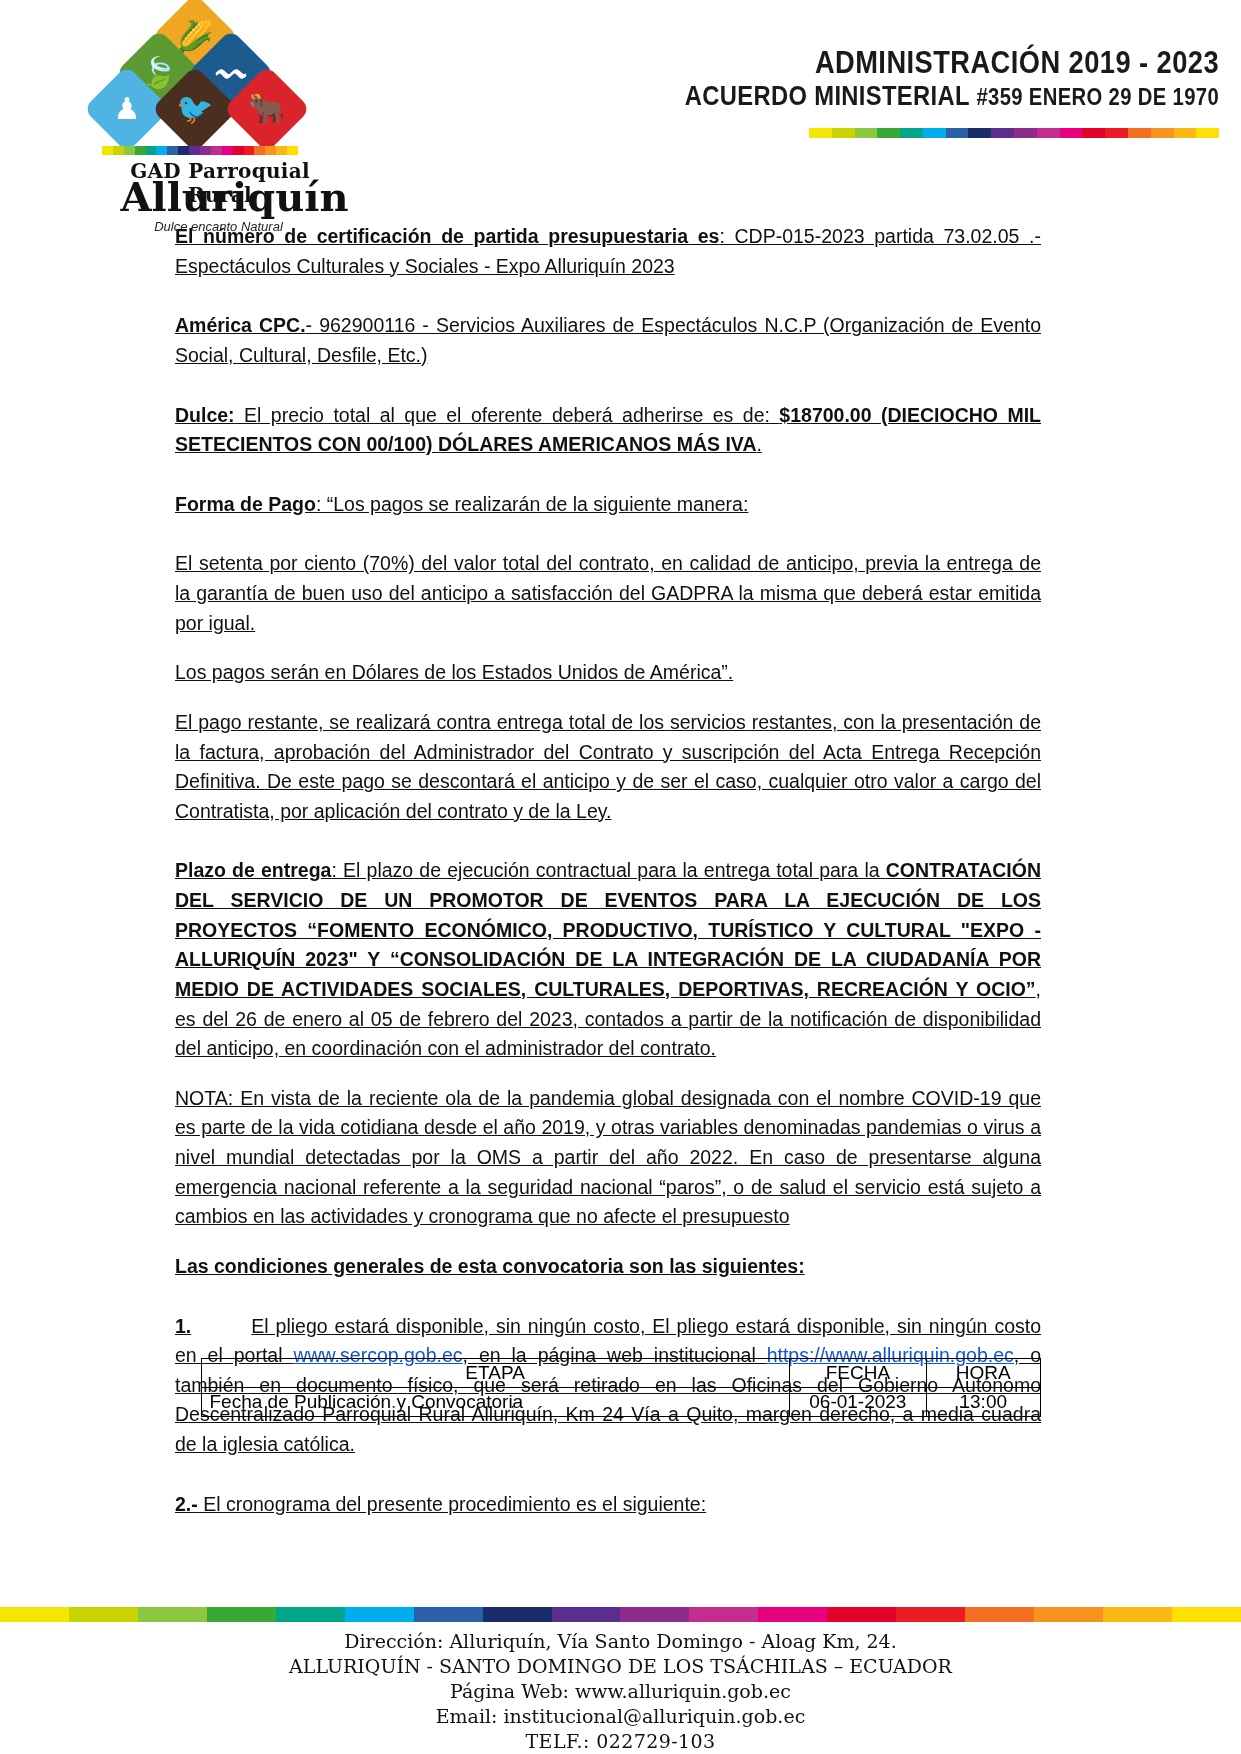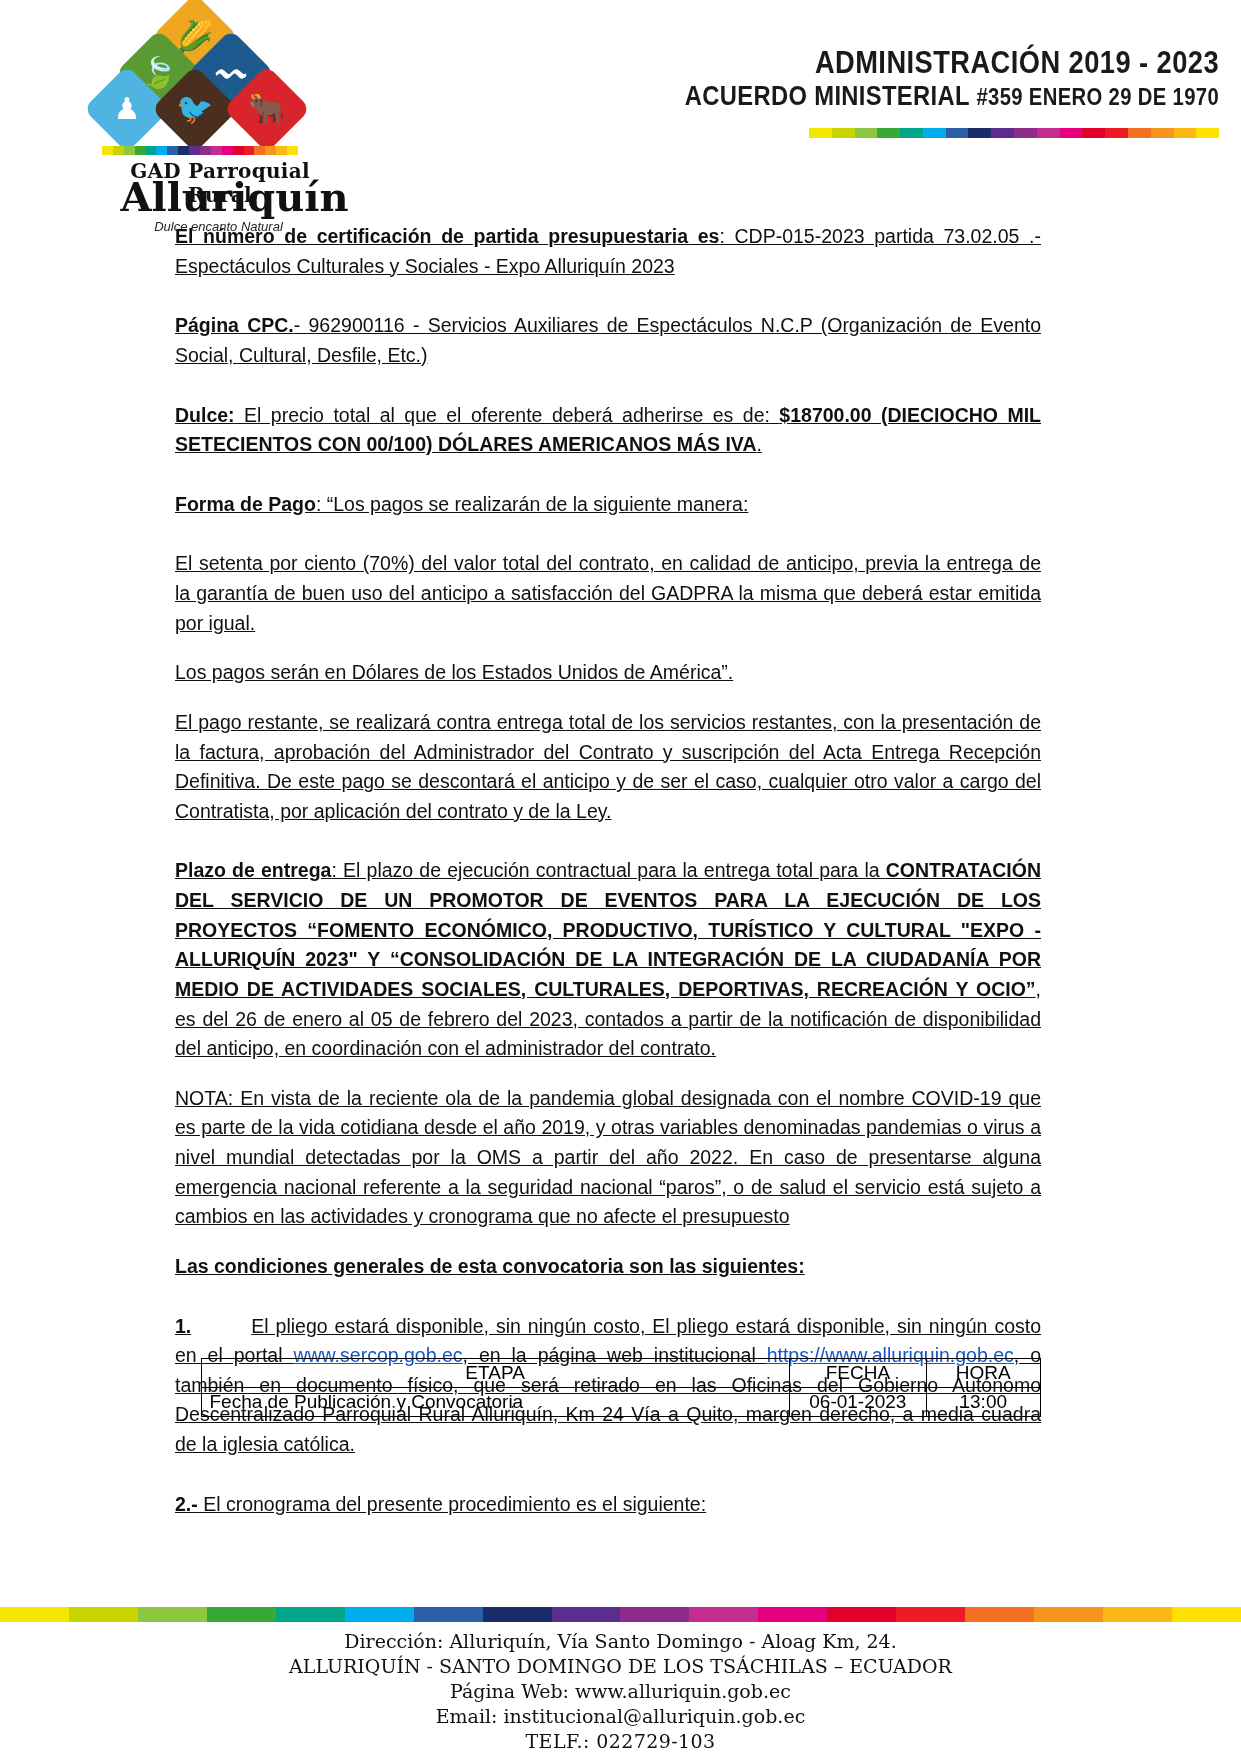--- a/index.html
+++ b/index.html
@@ -167,21 +167,21 @@
         <span style="background:#F7941E"></span>
       <span style="background:#FDB913"></span>
         <span style="background:#FFE000"></span>
     </div>
   </div>
 
   <div class="content">
 
     <p class="par"><b>El número de certificación de partida presupuestaria es</b><span>: CDP-015-2023 partida 73.02.05 .- Espectáculos Culturales y Sociales - Expo Alluriquín 2023</span></p>
 
-    <p class="par gap-lg"><b>Página CPC.</b><span>- 962900116 - Servicios Auxiliares de Espectáculos N.C.P (Organización de Evento Social, Cultural, Desfile, Etc.)</span></p>
+    <p class="par gap-lg"><b>América CPC.</b><span>- 962900116 - Servicios Auxiliares de Espectáculos N.C.P (Organización de Evento Social, Cultural, Desfile, Etc.)</span></p>
 
     <p class="par gap-lg"><b>Dulce:</b><span> El precio total al que el oferente deberá adherirse es de: </span><b>$18700.00 (DIECIOCHO MIL SETECIENTOS CON 00/100) DÓLARES AMERICANOS MÁS IVA</b><span>.</span></p>
 
     <p class="par left gap-lg"><b>Forma de Pago</b><span>: “Los pagos se realizarán de la siguiente manera:</span></p>
 
     <p class="par gap-lg">El setenta por ciento (70%) del valor total del contrato, en calidad de anticipo, previa la entrega de la garantía de buen uso del anticipo a satisfacción del GADPRA la misma que deberá estar emitida por igual.</p>
 
     <p class="par left gap">Los pagos serán en Dólares de los Estados Unidos de América”.</p>
 
     <p class="par gap">El pago restante, se realizará contra entrega total de los servicios restantes, con la presentación de la factura, aprobación del Administrador del Contrato y suscripción del Acta Entrega Recepción Definitiva. De este pago se descontará el anticipo y de ser el caso, cualquier otro valor a cargo del Contratista, por aplicación del contrato y de la Ley.</p>

